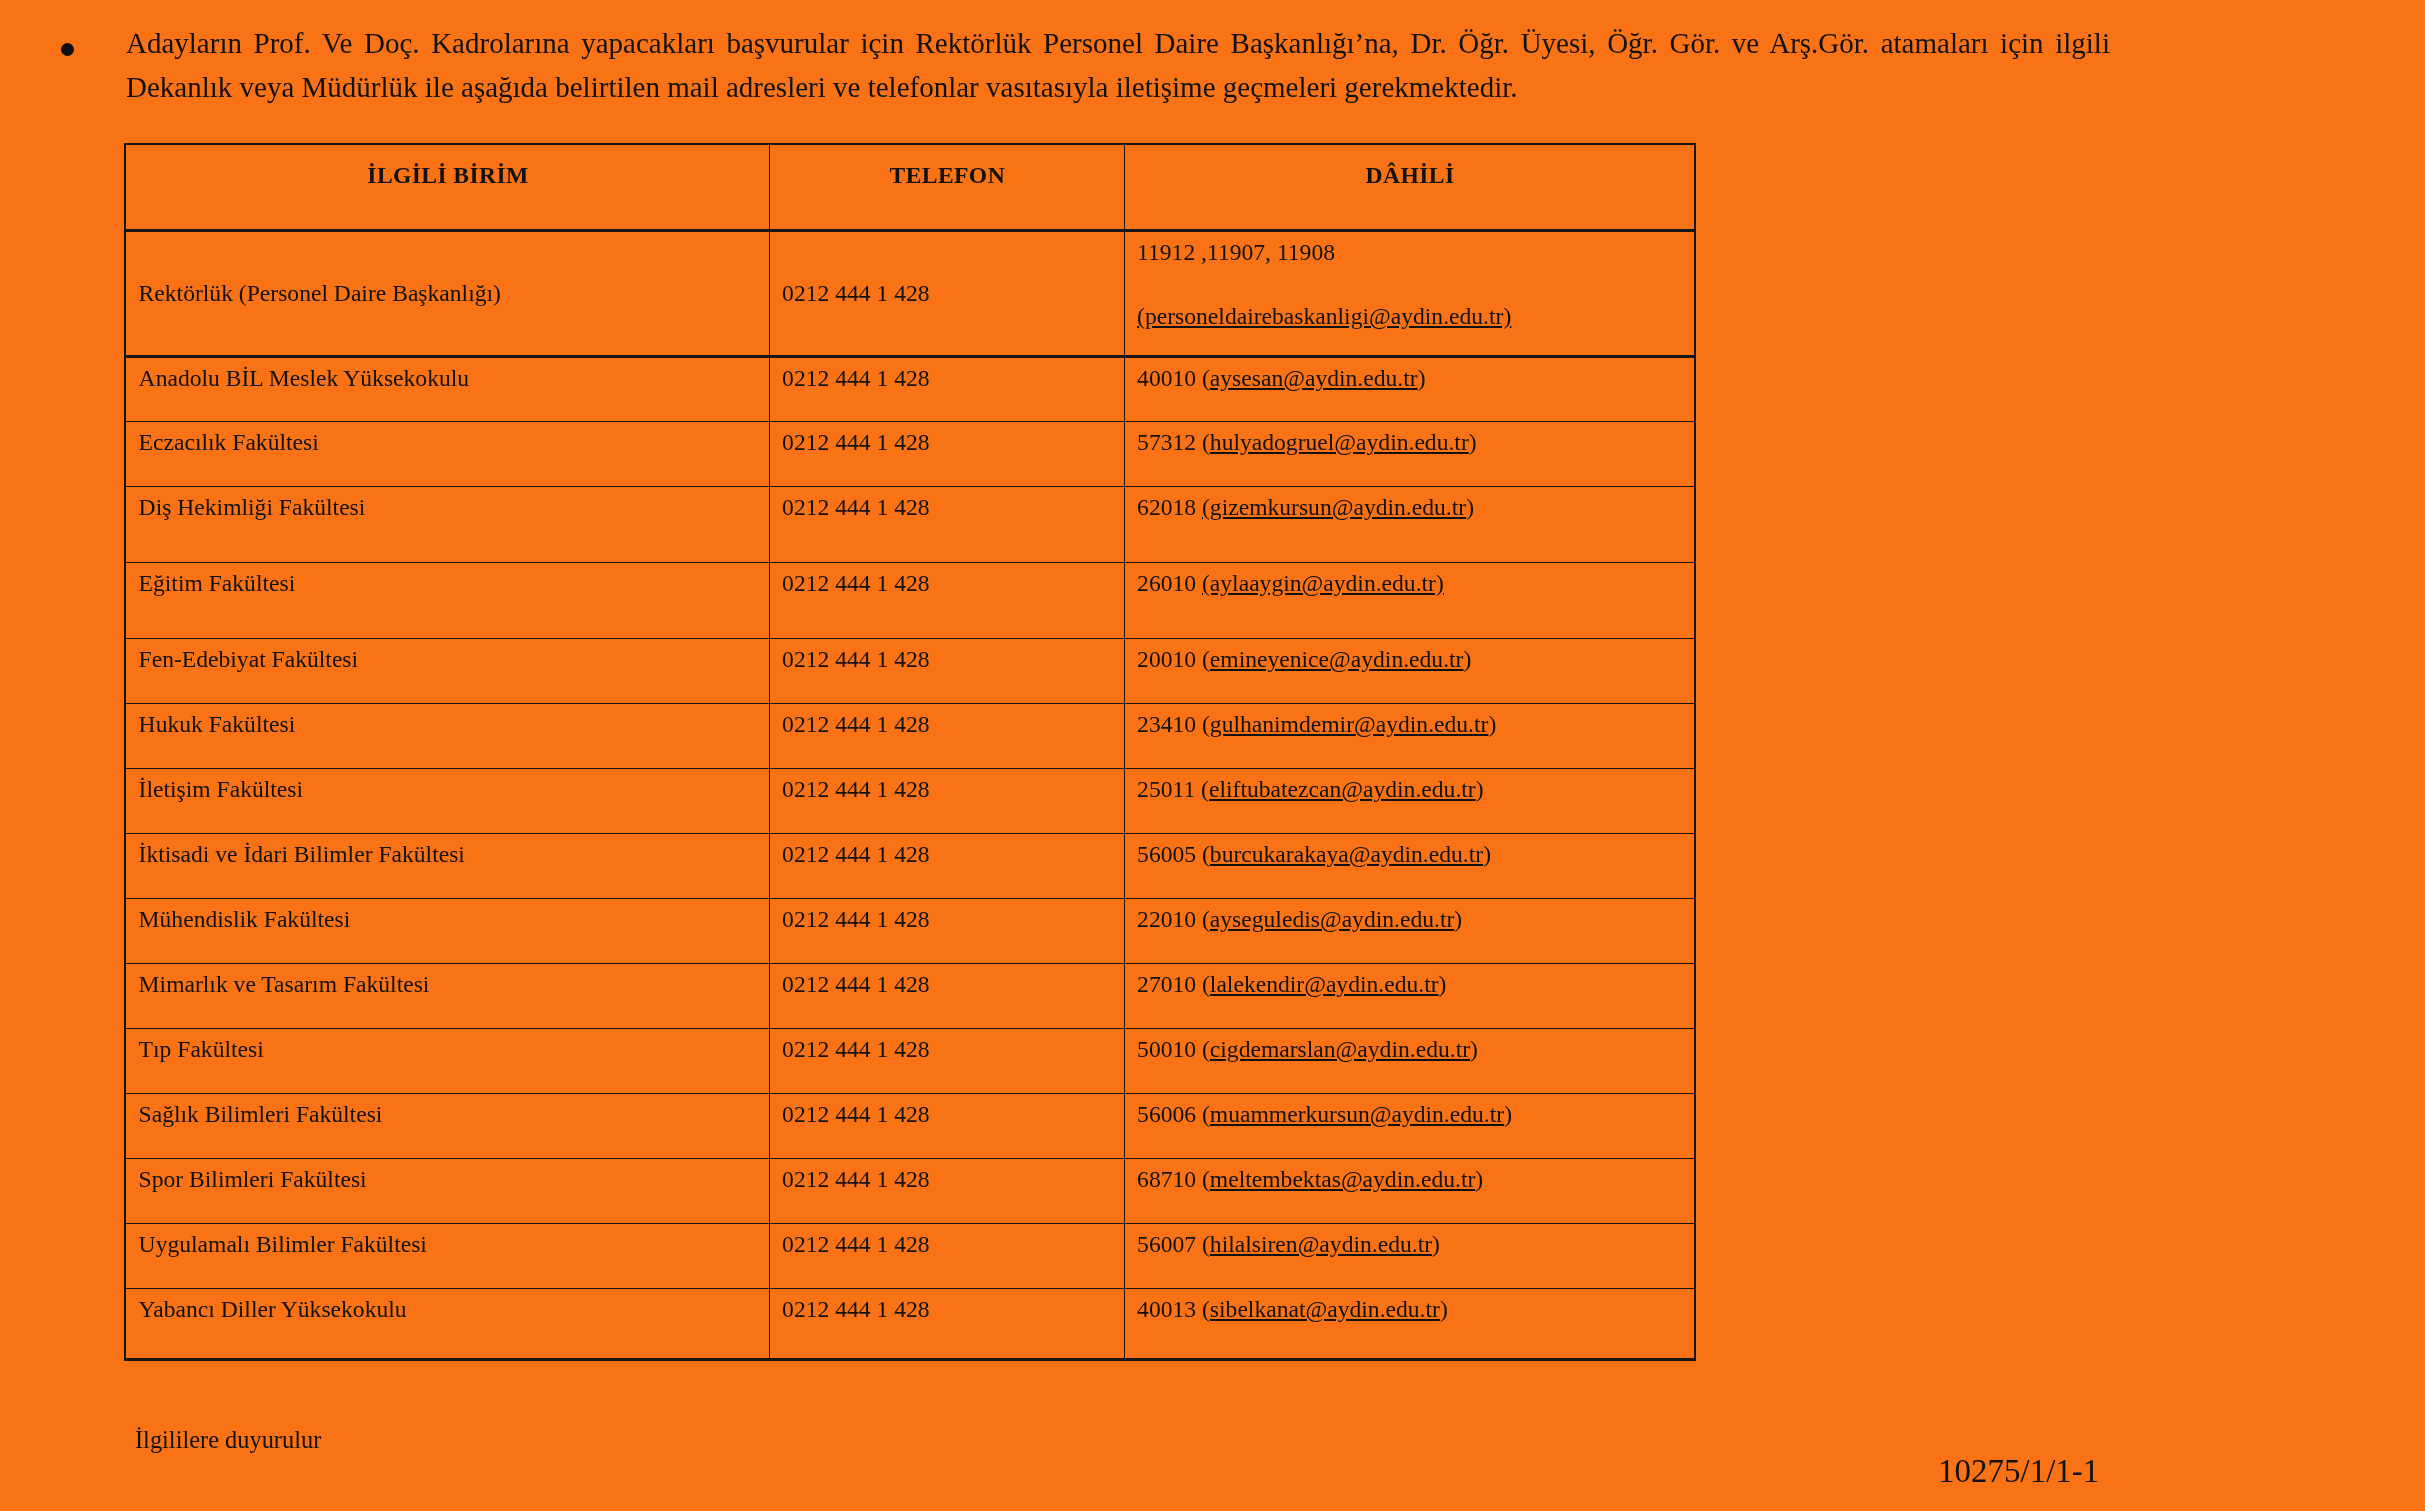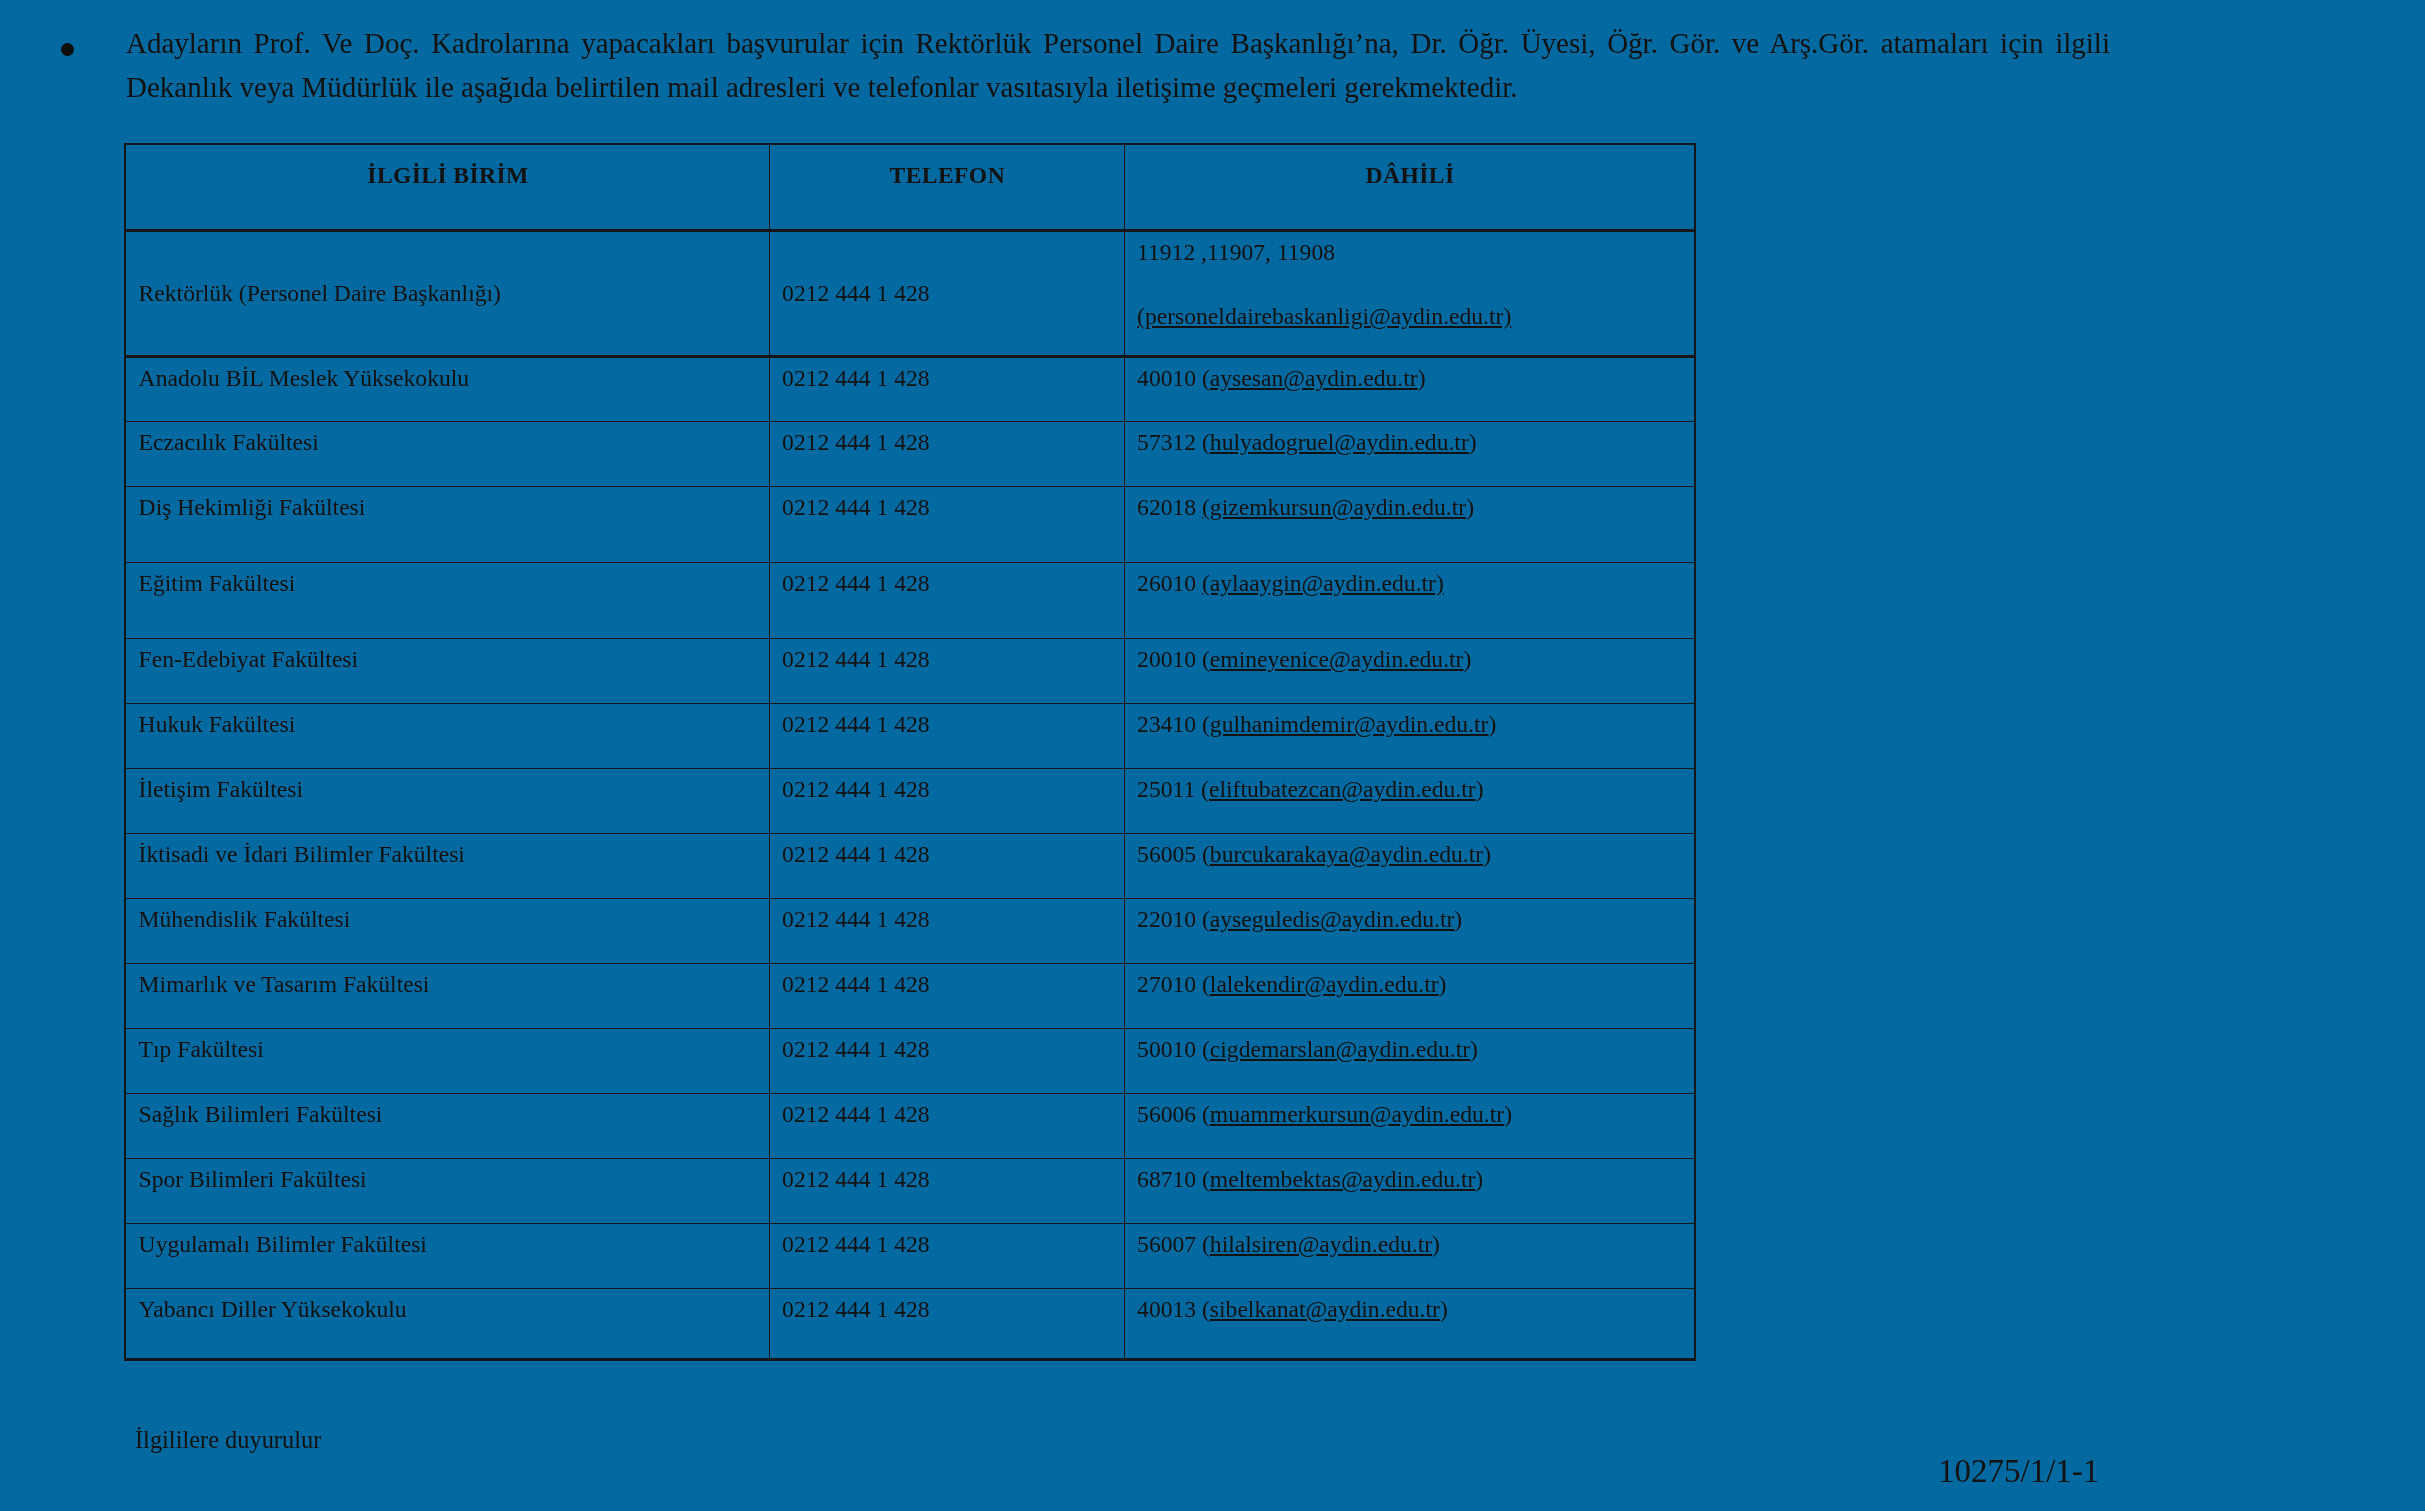--- a/index.html
+++ b/index.html
@@ -6,21 +6,21 @@
     margin: 0;
     padding: 0;
     background: #ffffff;
     font-family: "Liberation Serif", "DejaVu Serif", serif;
     color: #121212;
   }
   .page {
     position: relative;
     width: 2426px;
     height: 1512px;
-    background: #0369a1;
+    background: #f97316;
     overflow: hidden;
   }
   
   .bullet-dot {
     position: absolute;
     left: 61px;
     top: 43px;
     width: 13.4px;
     height: 13.4px;
     border-radius: 50%;

